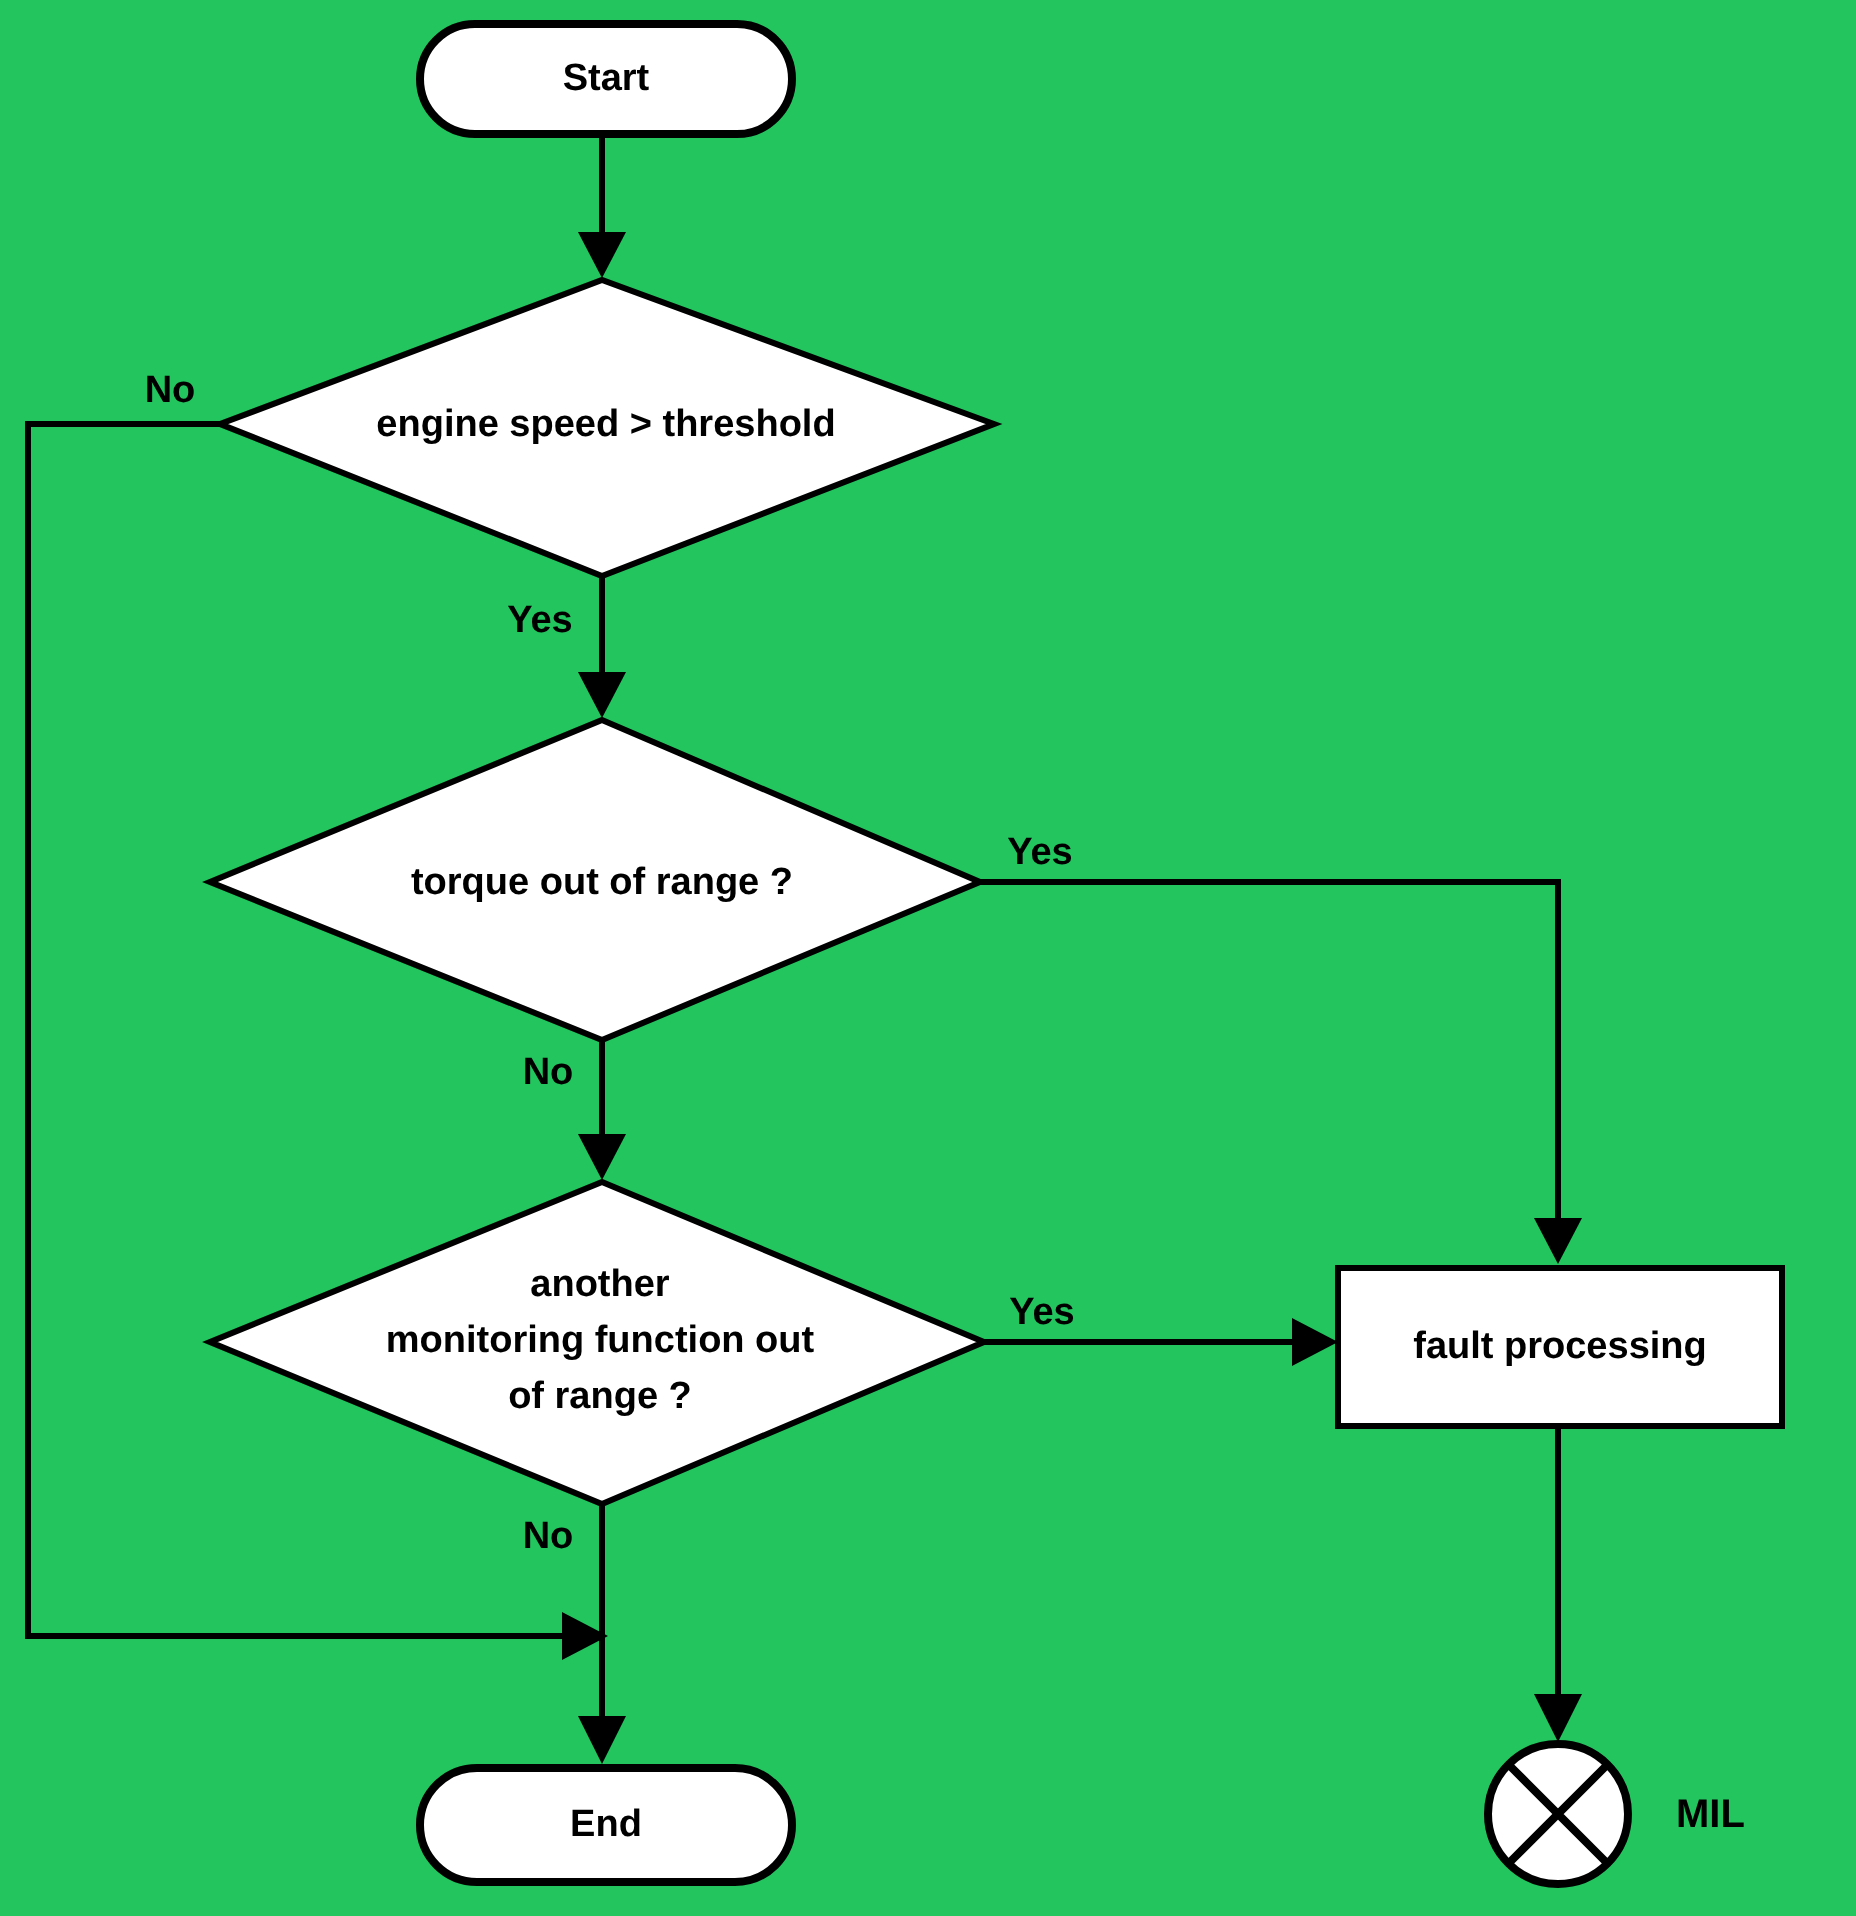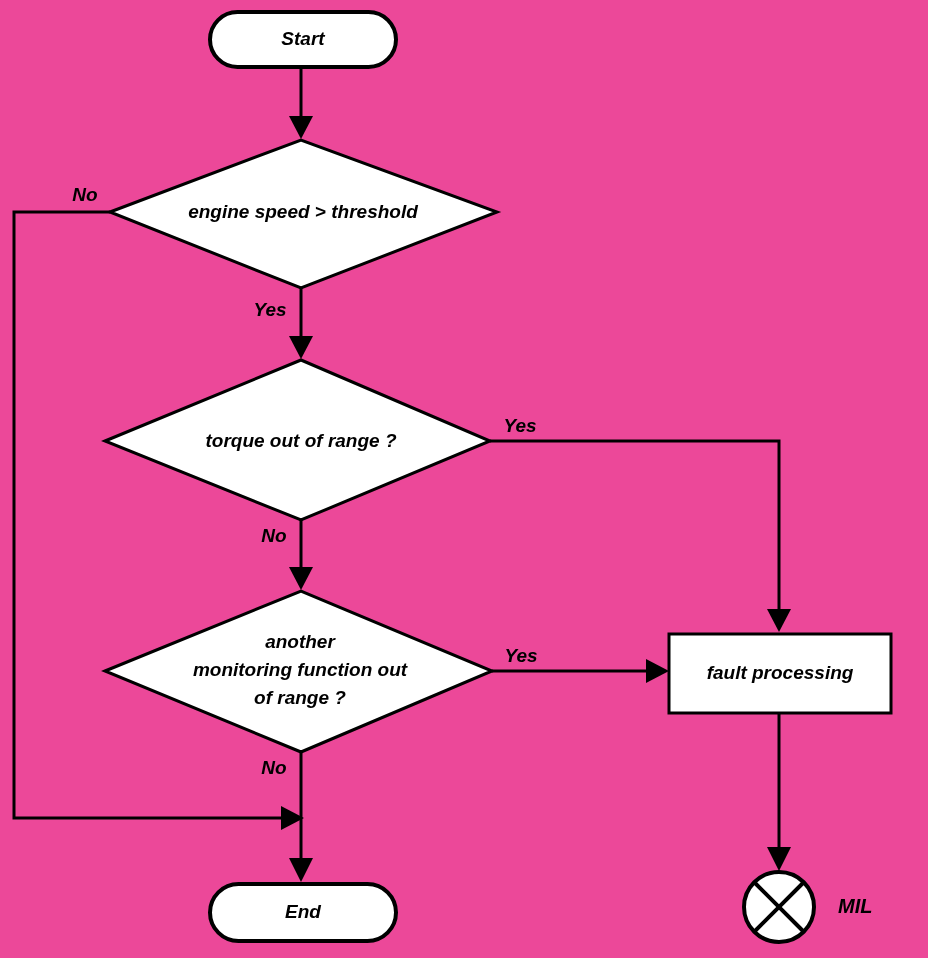--- a/index.html
+++ b/index.html
@@ -7,23 +7,22 @@
     padding: 0;
     background: #ffffff;
   }
   body {
     font-family: "Liberation Sans", sans-serif;
   }
   #flowchart-canvas {
     position: relative;
     width: 928px;
     height: 958px;
-    background: #ec4899;
+    background: #22c55e;
     overflow: hidden;
-    font-style: italic;
   }
   svg.chart {
     display: block;
     width: 928px;
     height: 958px;
   }
   .shape-stroke {
     fill: #ffffff;
     stroke: #000000;
     stroke-width: 3;

